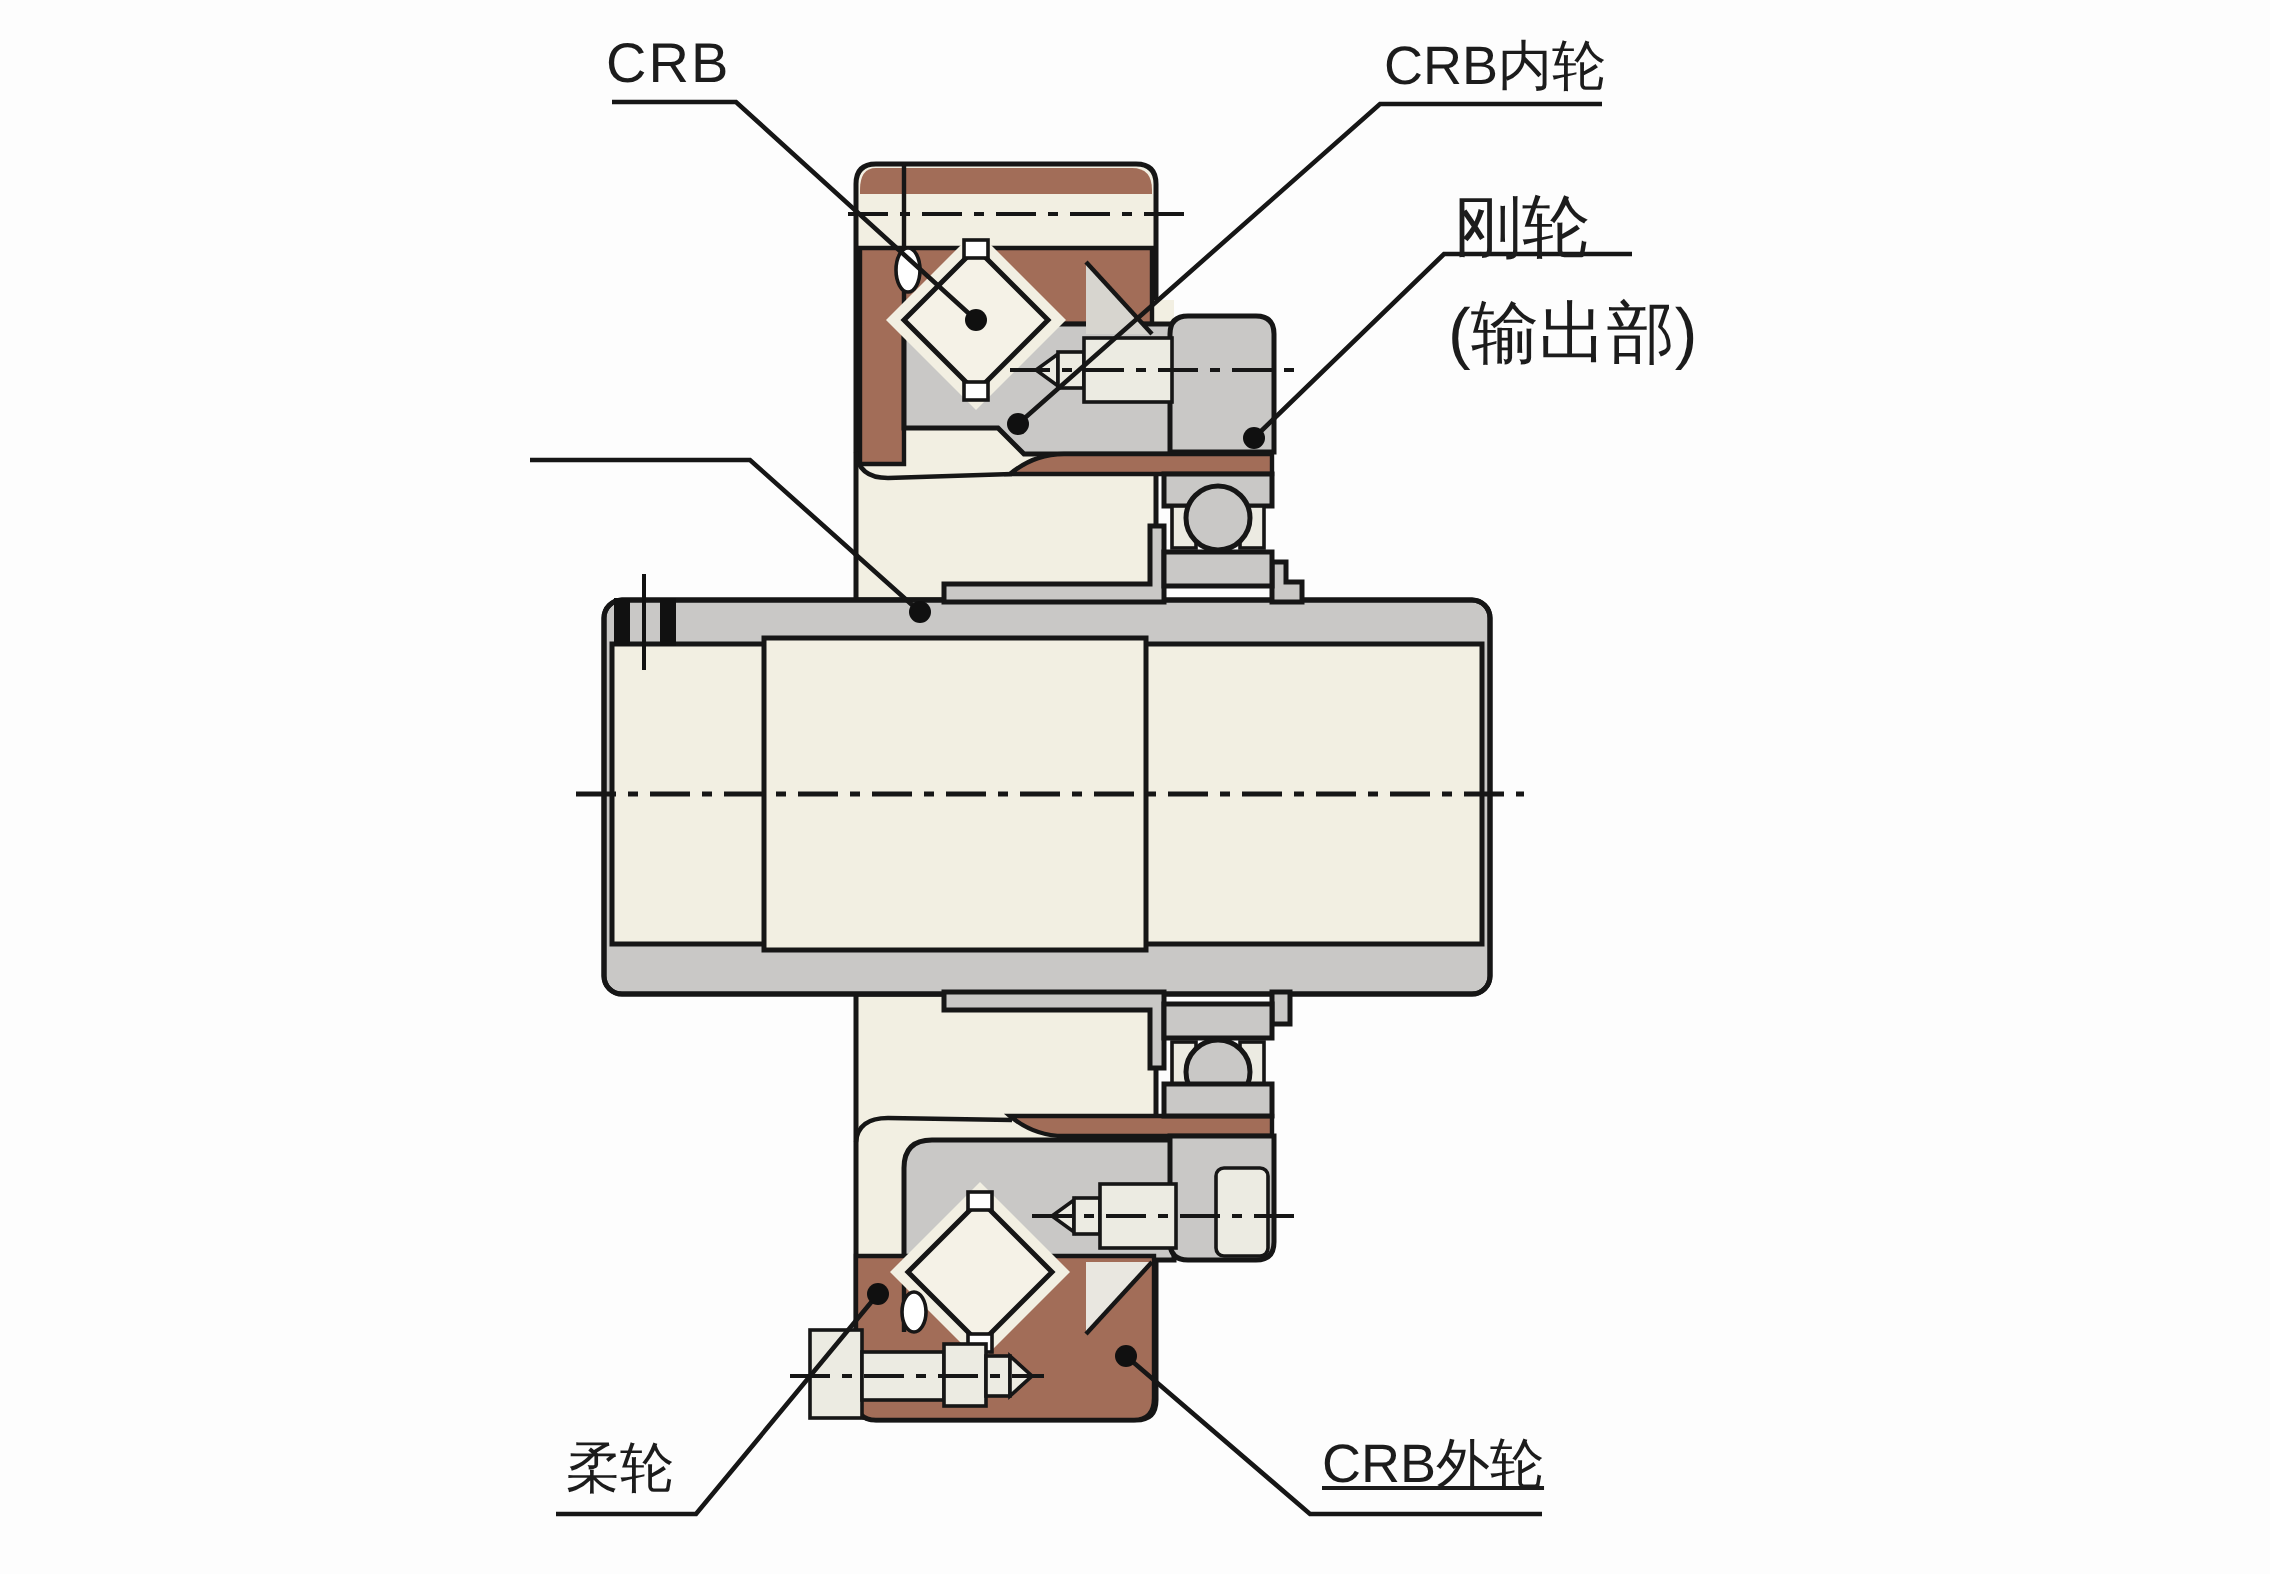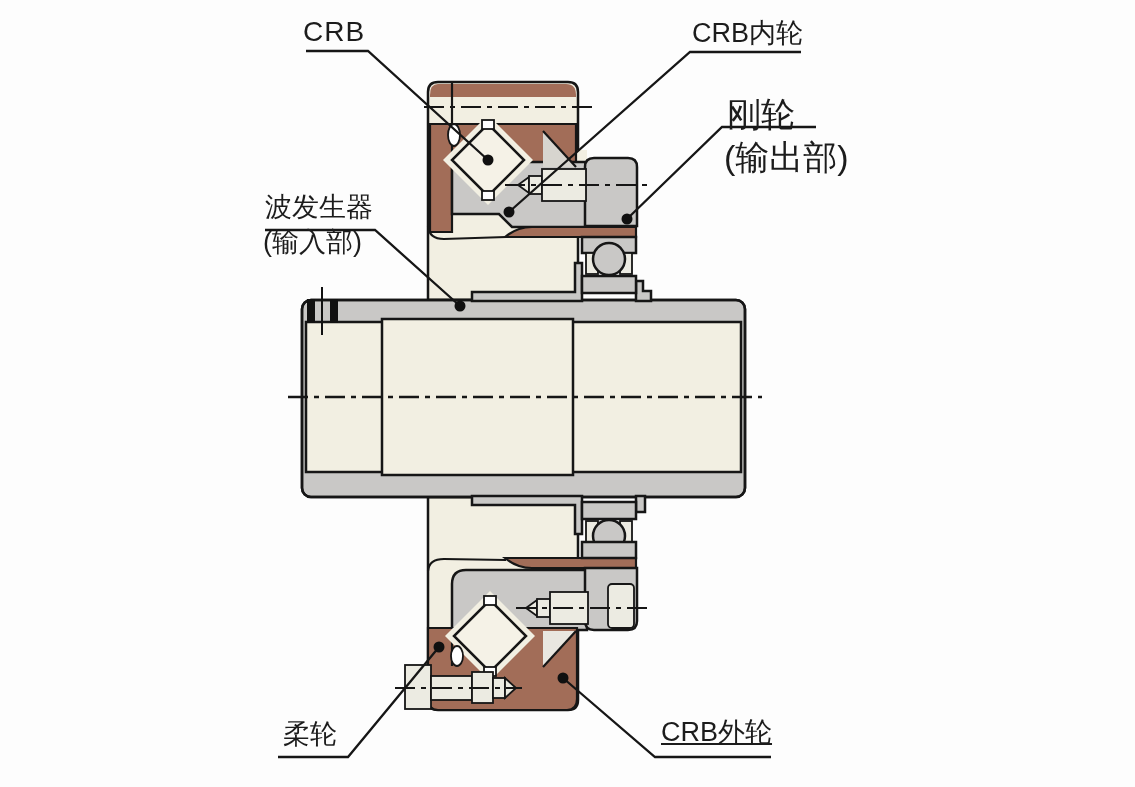--- a/index.html
+++ b/index.html
@@ -175,25 +175,21 @@
     <circle class="dot" cx="563" cy="678" r="5.5"></circle>
   </g>
 </svg>
 
 <div class="lbl fs28" style="left:303px;top:15px;">CRB</div>
 
 <div class="lbl fs27" style="left:692px;top:18px;">CRB内轮</div>
 
 <div class="lbl fs26" style="left:727px;top:94px;">
   <div>刚轮</div>
-  <div style="margin-top:3px;margin-left:-3px;">(输出部)</div>
+  <div style="margin-top:13px;margin-left:-3px;">(输出部)</div>
 </div>
 
-<div class="lbl fs27" style="left:265px;top:192px;">
-  <div>波发生器</div>
-  <div style="margin-top:3px;margin-left:-2px;">(输入部)</div>
-</div>
 
 <div class="lbl fs27" style="left:283px;top:719px;">柔轮</div>
 
 <div class="lbl fs27" style="left:661px;top:717px;text-decoration:underline;">CRB外轮</div>
 
 </div>
 
 </body></html>

